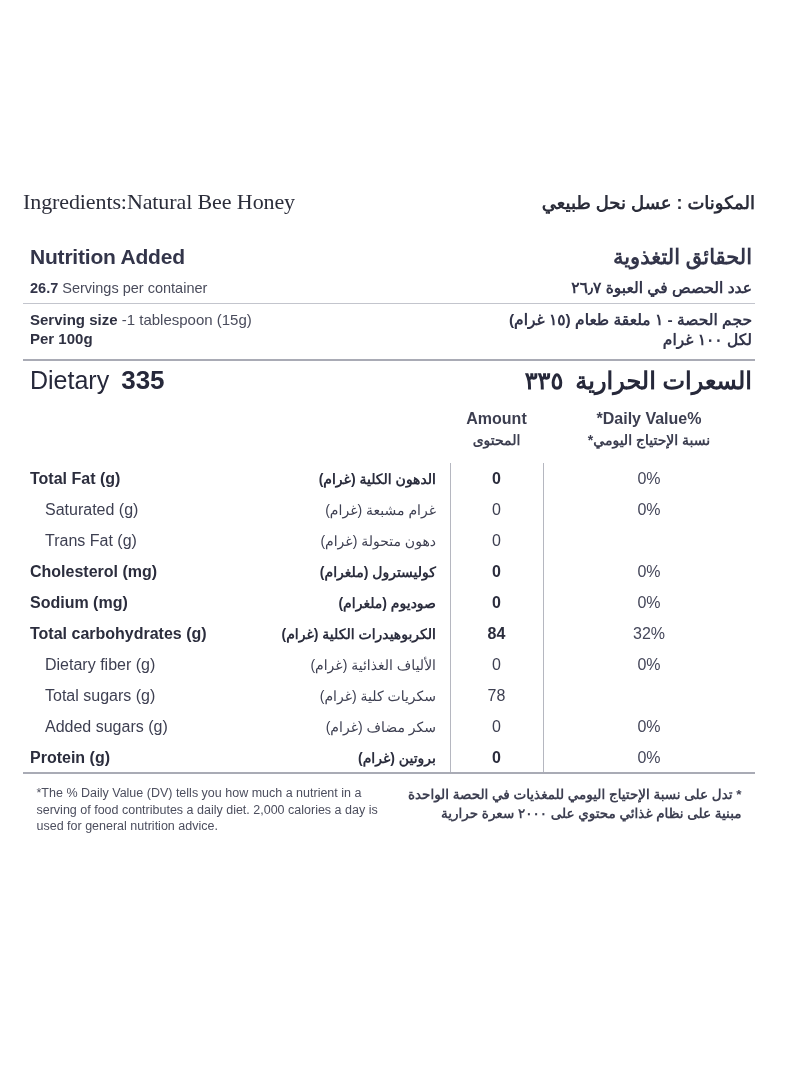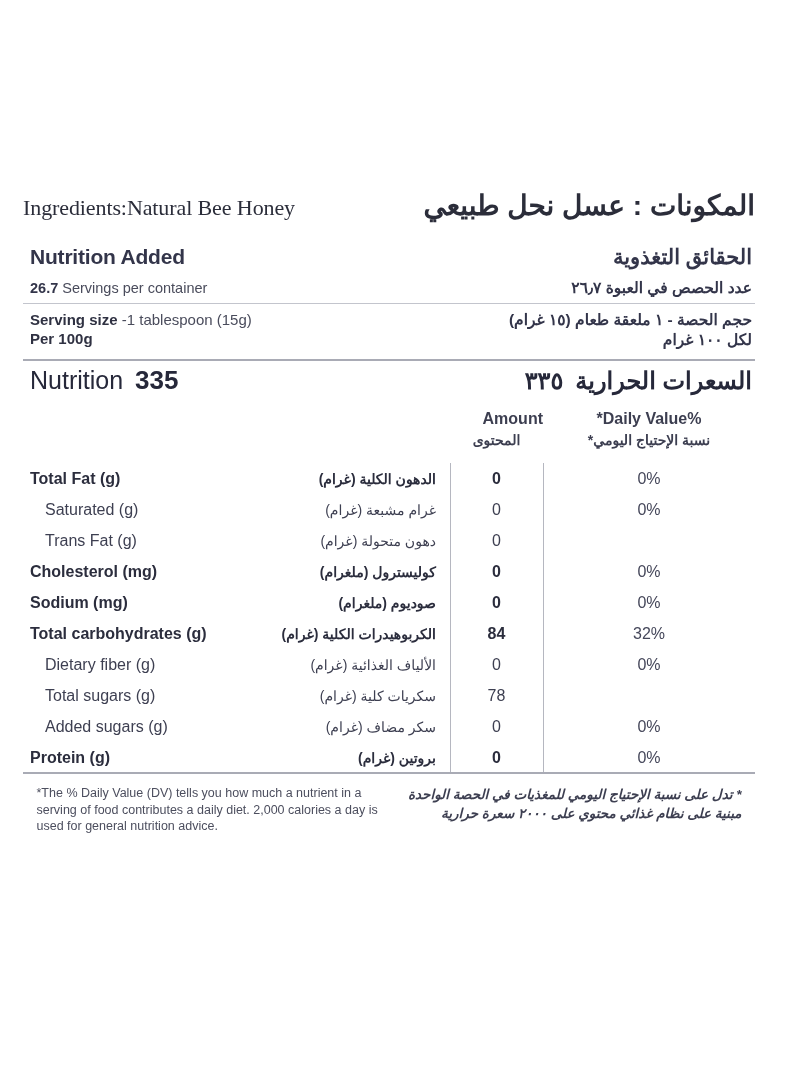--- a/index.html
+++ b/index.html
@@ -36,21 +36,21 @@
   }
   .ingredients-en {
     font-family: "Liberation Serif", serif;
     font-size: 22px;
     font-weight: 400;
     color: #2b2d3a;
     white-space: nowrap;
     letter-spacing: -0.1px;
   }
   .ingredients-ar {
-    font-size: 28px;
+    font-size: 18px;
     font-weight: 700;
     color: #2b2d3a;
     direction: rtl;
     white-space: nowrap;
   }
 
   
   .facts-title-row {
     position: absolute;
     left: 30px;
@@ -183,21 +183,21 @@
     height: 46px;
   }
   .col-head-en {
     position: absolute;
     top: 0; left: 0;
     width: 305px;
     display: flex;
   }
   .col-head-en .amount-h {
     width: 93px;
-    text-align: right;
+    text-align: center;
     font-size: 16px;
     font-weight: 700;
     color: #3c3e50;
   }
   .col-head-en .dv-h {
     width: 212px;
     text-align: center;
     font-size: 16px;
     font-weight: 700;
     color: #3c3e50;
@@ -305,21 +305,20 @@
     color: #4c4e5e;
   }
   .footnote-ar {
     width: 350px;
     font-size: 13.5px;
     line-height: 1.42;
     color: #3d3f51;
     direction: rtl;
     text-align: right;
     font-weight: 700;
-    font-style: italic;
   }
 </style>
 </head>
 <body>
 
 <div class="label-root">
 
   <div class="ingredients-row">
     <span class="ingredients-en">Ingredients:Natural Bee Honey</span>
     <span class="ingredients-ar">المكونات : عسل نحل طبيعي</span>
@@ -351,21 +350,21 @@
       <span>حجم الحصة - ١ ملعقة طعام (١٥ غرام)</span>
       <br>
       <span>لكل ١٠٠ غرام</span>
     </span>
   </div>
 
   <div class="rule rule-med" id="rule-above-calories"></div>
 
   <div class="calories-row">
     <span class="calories-en">
-      <span class="cal-label">Nutrition</span><span class="cal-value">335</span>
+      <span class="cal-label">Dietary</span><span class="cal-value">335</span>
     </span>
     <span class="calories-ar">
       <span>السعرات الحرارية</span><span class="cal-ar-value">٣٣٥</span>
     </span>
   </div>
 
   <div class="col-head">
     <div class="col-head-en">
       <span class="amount-h">Amount</span>
       <span class="dv-h">*Daily Value%</span>

